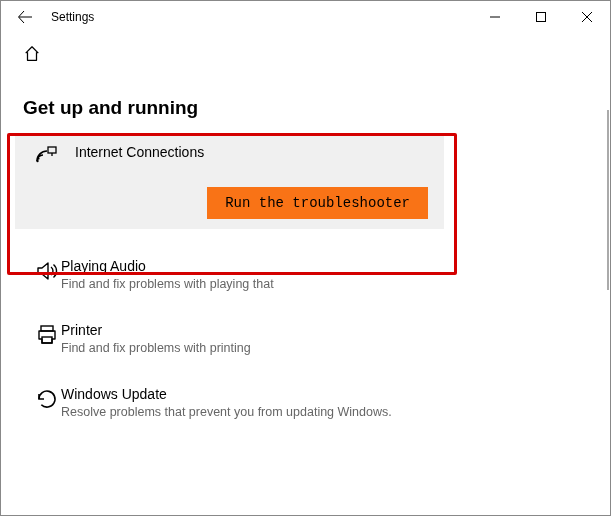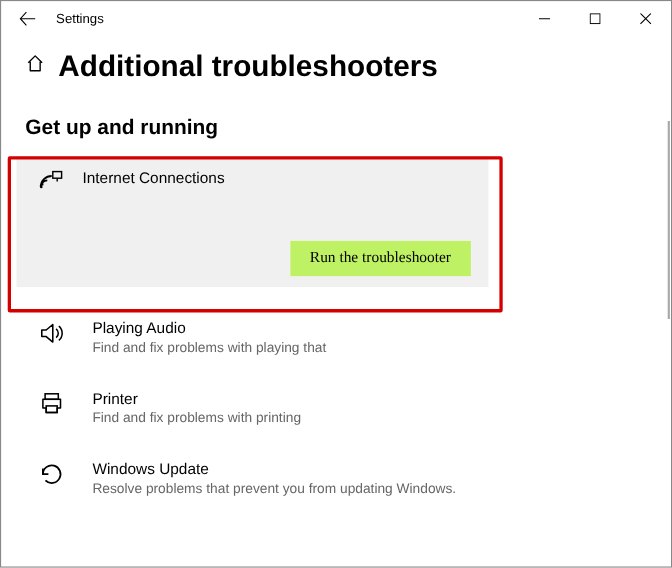--- a/index.html
+++ b/index.html
@@ -54,21 +54,21 @@
     font-weight: 700;
     margin: 22px 0 14px 22px;
   }
   .content {
     position: relative;
     padding: 0 16px 0 4px;
   }
   .item {
     display: flex;
     padding: 10px 16px 10px 18px;
-    gap: 23px;
+    gap: 0;
     margin-bottom: 8px;
   }
   .item.selected {
     background: #f0f0f0;
     flex-direction: column;
   }
   .item-row {
     display: flex;
     gap: 14px;
   }
@@ -91,25 +91,25 @@
     color: #666;
     line-height: 1.35;
     margin-top: 1px;
   }
   .run-row {
     display: flex;
     justify-content: flex-end;
     margin-top: 18px;
   }
   .run-btn {
-    background: #bef264;
+    background: #f97316;
     border: none;
     padding: 8px 18px;
     font-size: 14px;
-    font-family: Liberation Serif, serif;
+    font-family: Liberation Mono, monospace;
   }
   .highlight-box {
     position: absolute;
     border: 3px solid #d40000;
     border-radius: 2px;
     pointer-events: none;
   }
   .scrollbar {
     position: absolute;
     right: 2px;
@@ -146,21 +146,20 @@
     </svg>
   </div>
 </div>
 
 <div class="header">
   <span>
     <svg width="18" height="18" viewBox="0 0 20 20">
       <path d="M3 9 L10 2 L17 9 M5 8 V17 H15 V8" stroke="#000" stroke-width="1.4" fill="none" stroke-linejoin="round"></path>
     </svg>
   </span>
-  <h1>Additional troubleshooters</h1>
 </div>
 
 <div class="section-title">Get up and running</div>
 
 <div class="content">
 
   <div class="highlight-box" style="left:6px; top:0px; width:450px; height:142px;"></div>
 
   <div class="item selected" style="margin-left:10px; margin-right:150px;">
     <div class="item-row">

